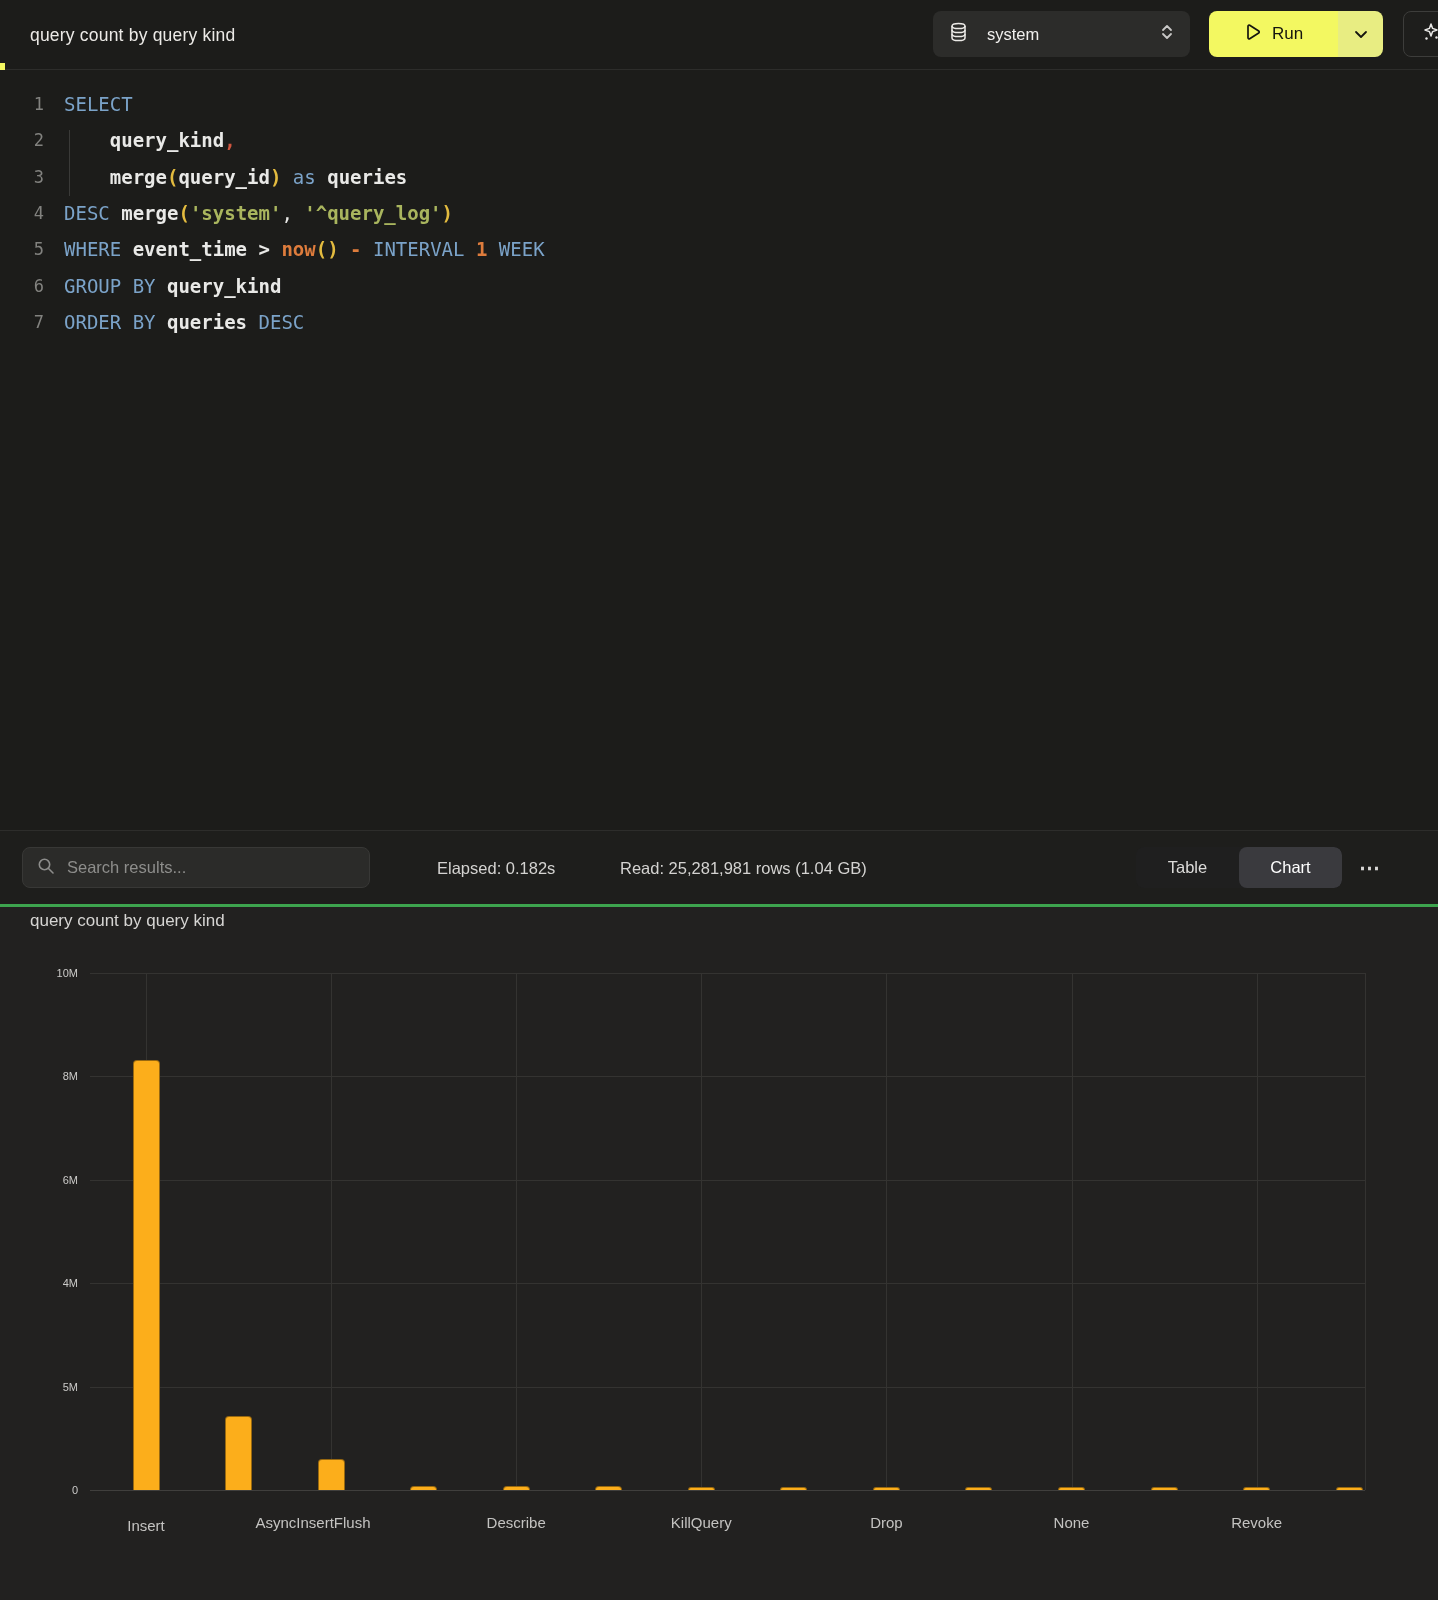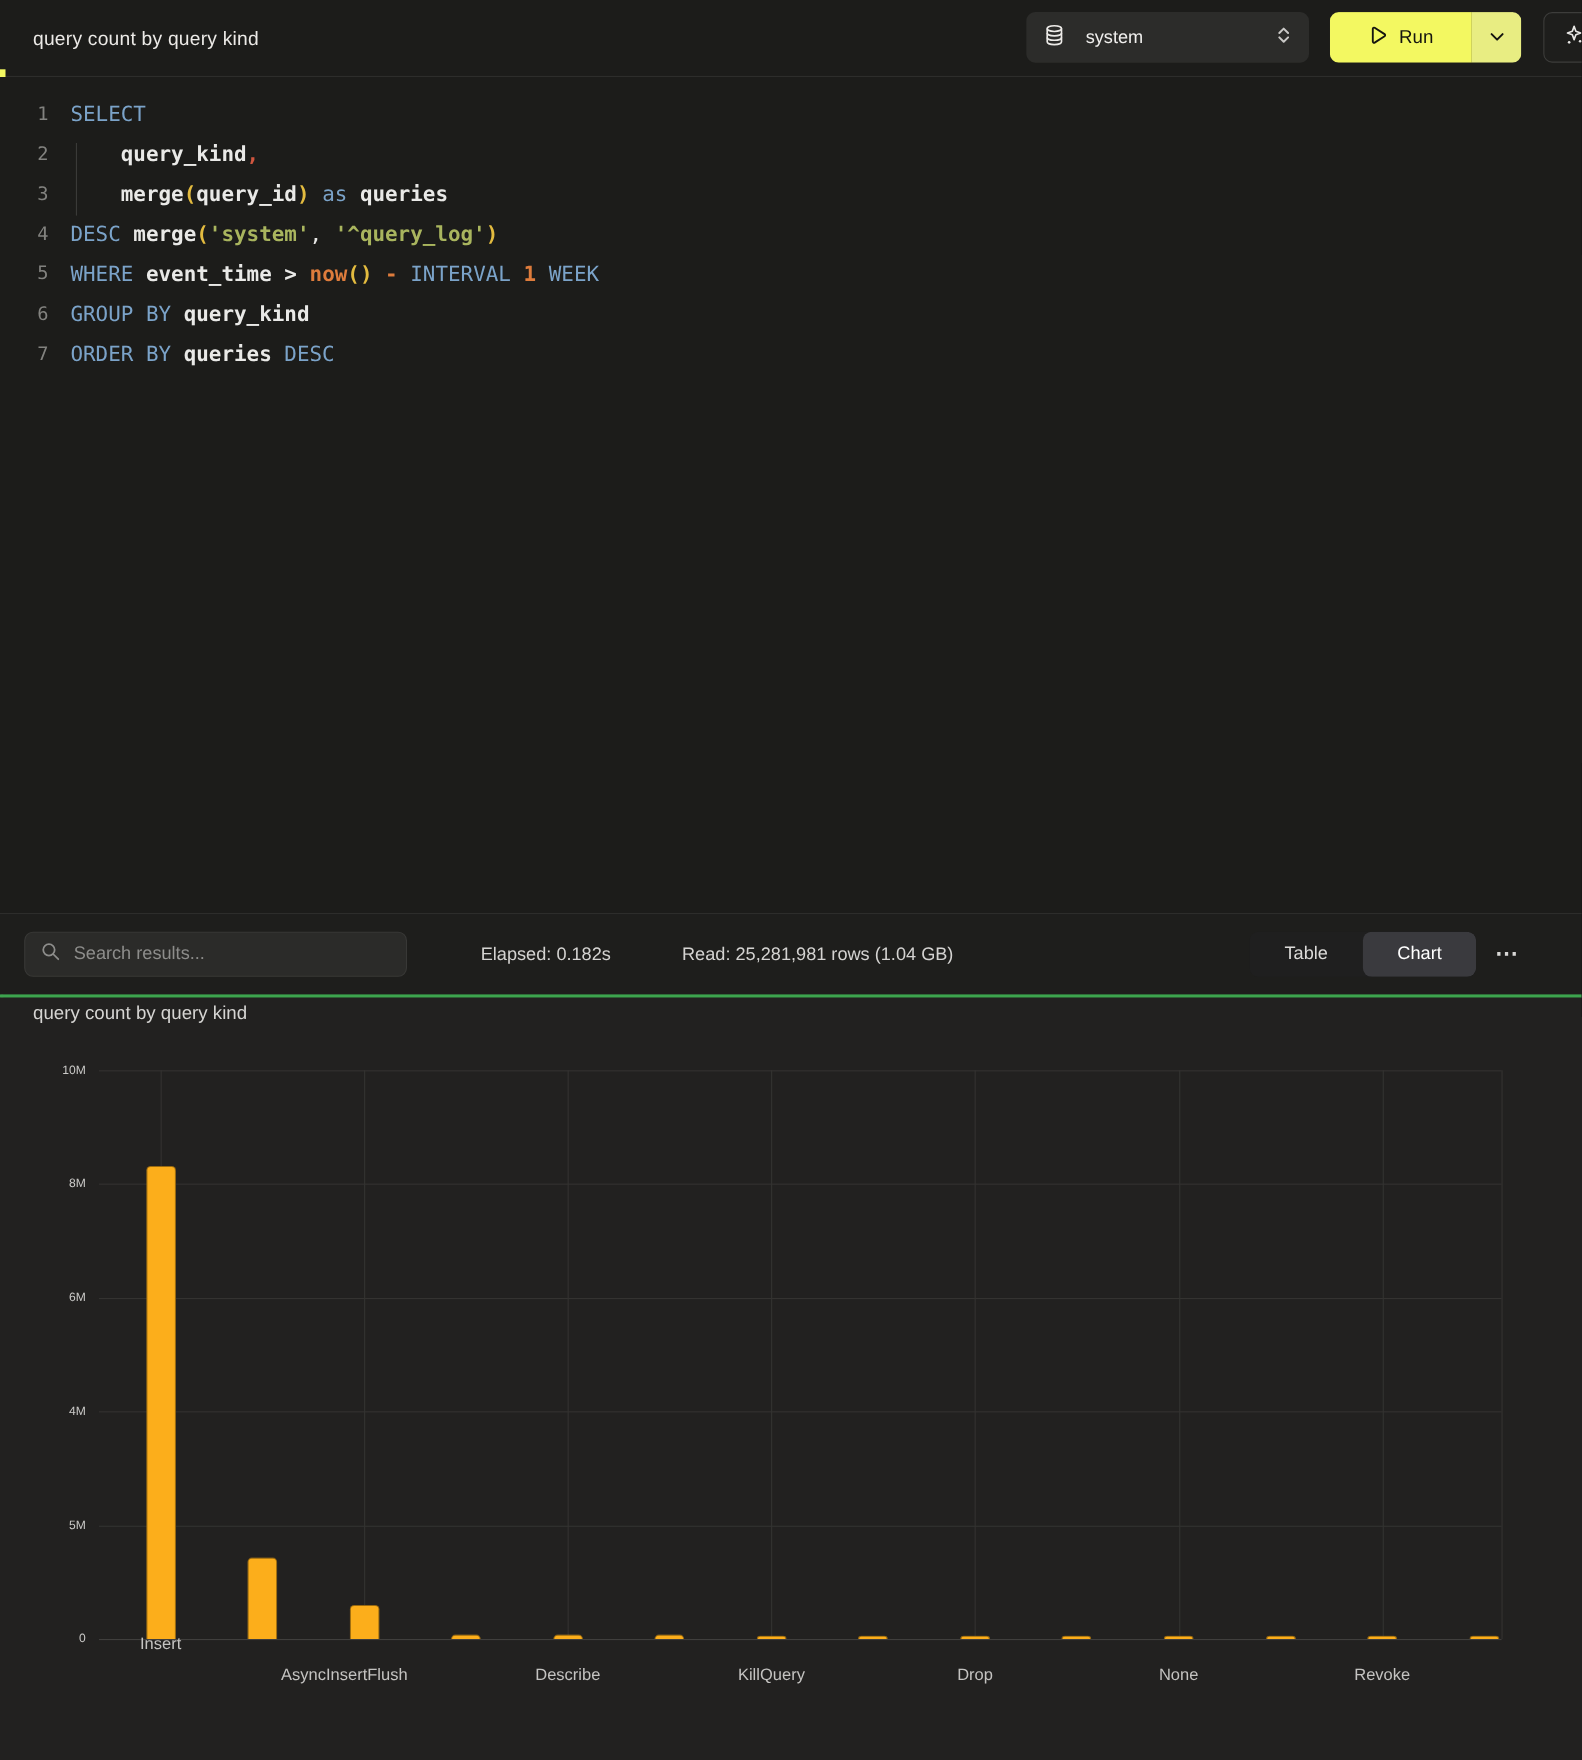--- a/index.html
+++ b/index.html
@@ -175,21 +175,21 @@
         <div class="ytick" style="left: 18px; top: 583px;">0</div>
         <div class="gridline-v" style="left: 146px; top: 66px; height: 517px;"></div>
         <div class="gridline-v" style="left: 331.1px; top: 66px; height: 517px;"></div>
         <div class="gridline-v" style="left: 516.2px; top: 66px; height: 517px;"></div>
         <div class="gridline-v" style="left: 701.3px; top: 66px; height: 517px;"></div>
         <div class="gridline-v" style="left: 886.4px; top: 66px; height: 517px;"></div>
         <div class="gridline-v" style="left: 1071.5px; top: 66px; height: 517px;"></div>
         <div class="gridline-v" style="left: 1256.6px; top: 66px; height: 517px;"></div>
         <div class="gridline-v" style="left: 1365px; top: 66px; height: 517px;"></div>
         <div class="bar" style="left: 132.5px; top: 153.4px; width: 27px; height: 429.6px; background: rgb(252, 174, 27);"></div>
-        <div class="xlabel" style="left: 56px; top: 579px; text-align: center;">Insert</div>
+        <div class="xlabel" style="left: 56px; top: 610px; text-align: center;">Insert</div>
         <div class="bar" style="left: 225.1px; top: 508.6px; width: 27px; height: 74.4px; background: rgb(252, 174, 27);"></div>
         <div class="bar" style="left: 317.6px; top: 552px; width: 27px; height: 31px; background: rgb(252, 174, 27);"></div>
         <div class="xlabel" style="left: 223px; top: 607px;">AsyncInsertFlush</div>
         <div class="bar" style="left: 410.1px; top: 579.1px; width: 27px; height: 3.9px; background: rgb(252, 174, 27);"></div>
         <div class="bar" style="left: 502.7px; top: 579.3px; width: 27px; height: 3.7px; background: rgb(252, 174, 27);"></div>
         <div class="xlabel" style="left: 426.2px; top: 607px;">Describe</div>
         <div class="bar" style="left: 595.3px; top: 579.4px; width: 27px; height: 3.6px; background: rgb(252, 174, 27);"></div>
         <div class="bar" style="left: 687.8px; top: 579.5px; width: 27px; height: 3.5px; background: rgb(252, 174, 27);"></div>
         <div class="xlabel" style="left: 611.3px; top: 607px;">KillQuery</div>
         <div class="bar" style="left: 780.4px; top: 579.6px; width: 27px; height: 3.4px; background: rgb(252, 174, 27);"></div>

